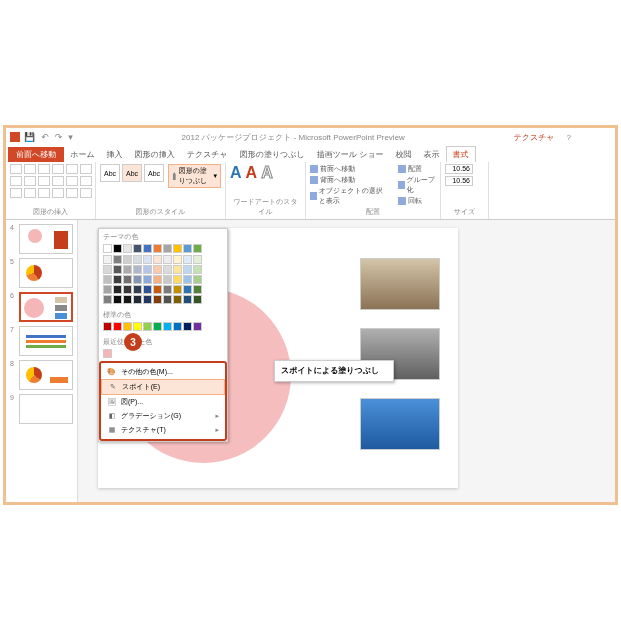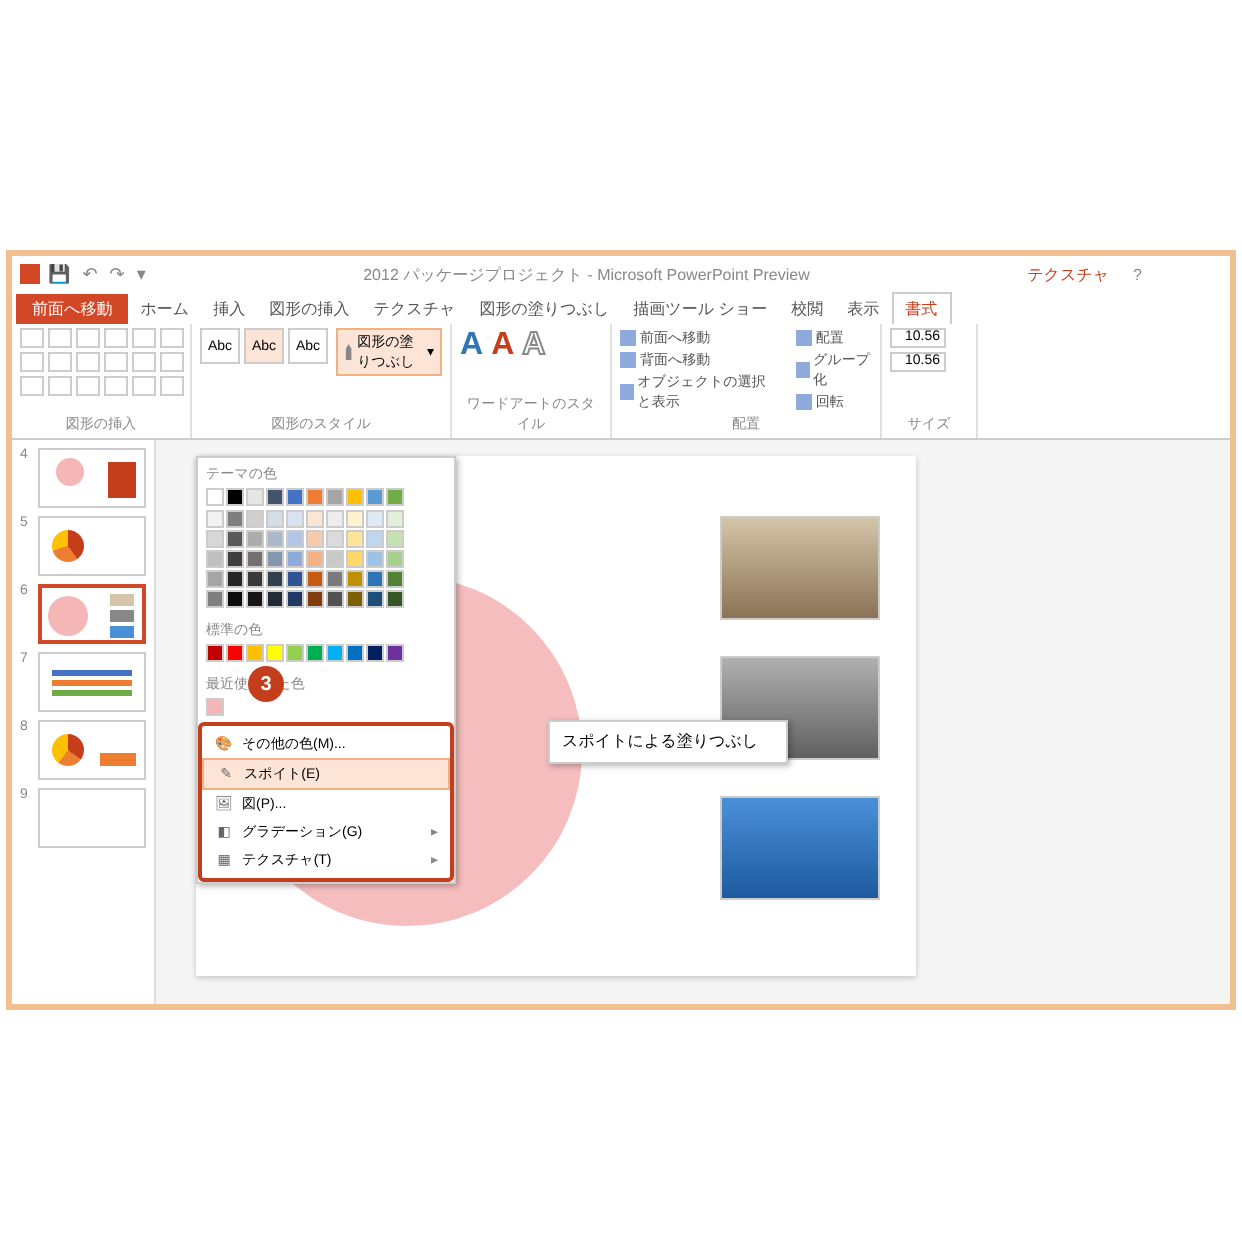--- a/index.html
+++ b/index.html
@@ -58,21 +58,21 @@
 .picker-label { color: #888; margin-bottom: 2px; }
 .color-grid { display: grid; grid-template-columns: repeat(10, 9px); gap: 1px; }
 .color-cell { width: 9px; height: 9px; border: 1px solid #ccc; }
 .standard-row { display: flex; gap: 1px; }
 .menu-list { border: 2px solid #c43e1c; border-radius: 3px; padding: 2px 0; }
 .menu-item { display: flex; align-items: center; gap: 4px; padding: 2px 6px; }
 .menu-item.hover { background: #fce4d6; border: 1px solid #f4b084; }
 .menu-icon { width: 10px; height: 10px; display: flex; align-items: center; justify-content: center; color: #666; }
 .expand { margin-left: auto; color: #888; }
 .tooltip { position: absolute; top: 132px; left: 176px; width: 120px; background: #fff; border: 1px solid #ccc; box-shadow: 1px 1px 3px rgba(0,0,0,0.3); padding: 4px 6px; font-size: 8px; z-index: 30; }
-.tooltip-title { font-weight: normal; margin-bottom: 1px; }
+.tooltip-title { font-weight: bold; margin-bottom: 1px; }
 .tooltip-body { color: #555; }
 .watermark { position: absolute; top: 145px; right: 8px; width: 60px; height: 60px; border: 2px solid #eee; border-radius: 50%; opacity: 0.4; }
 
 
 .t-circ { position: absolute; border-radius: 50%; }
 .t-bar { position: absolute; }
 </style>
 </head>
 <body>
 

